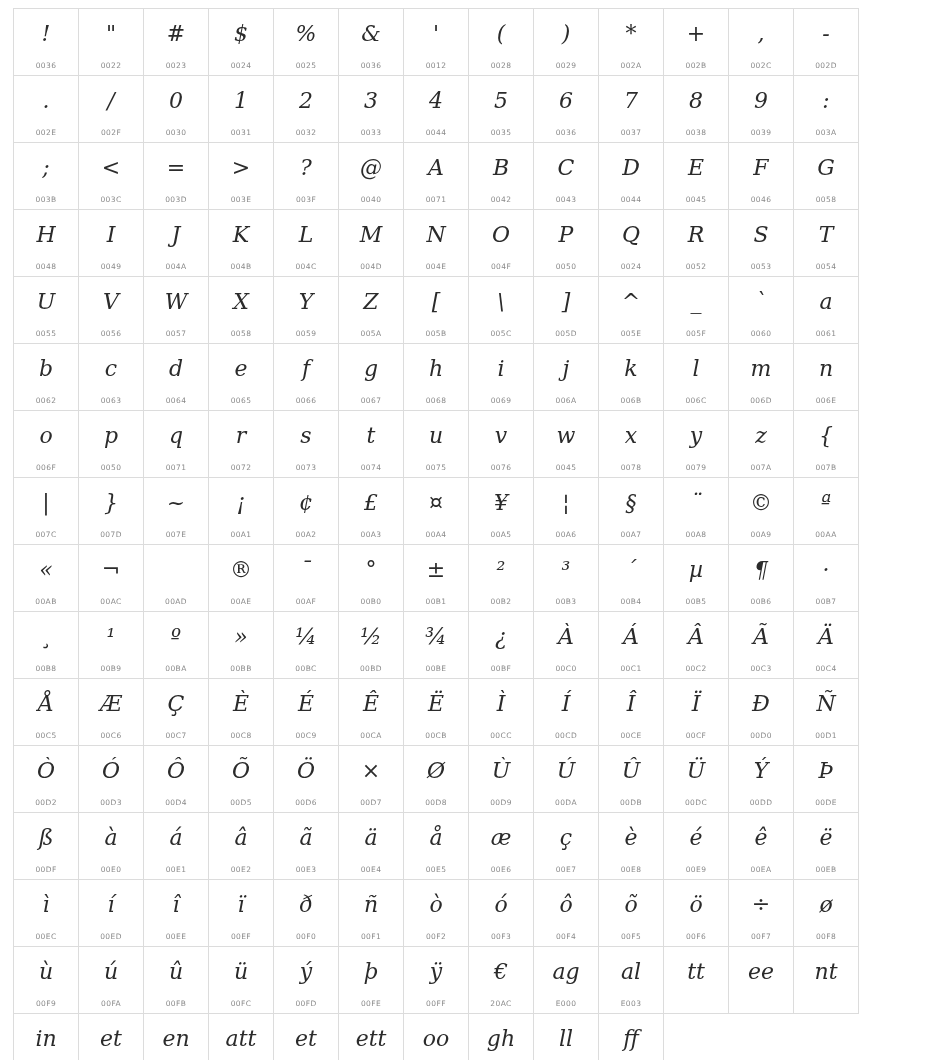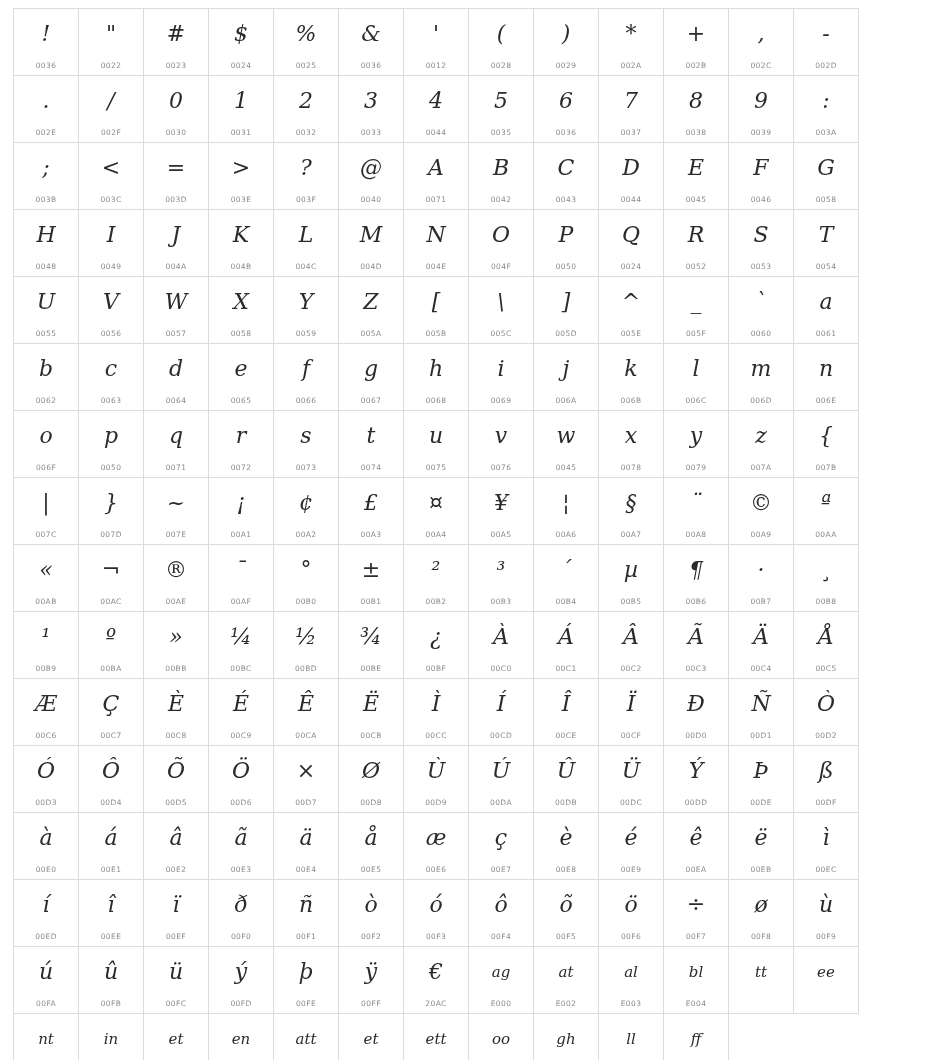--- a/index.html
+++ b/index.html
@@ -50,21 +50,21 @@
     left: 0;
     bottom: 5px;
     width: 100%;
     text-align: center;
     font-family: "DejaVu Sans", sans-serif;
     font-size: 7.5px;
     letter-spacing: 0.4px;
     color: #8a8a8a;
   }
   .glyph-char.lig {
-    font-size: 15px;
+    font-size: 22px;
   }
 </style>
 </head>
 <body>
 
 <div id="glyph-map">
     <div class="glyph-cell">
       <div class="glyph-char">!</div>
       <div class="glyph-code">0036</div>
     </div>
@@ -482,20 +482,24 @@
     </div>
     <div class="glyph-cell">
       <div class="glyph-char">«</div>
       <div class="glyph-code">00AB</div>
     </div>
     <div class="glyph-cell">
       <div class="glyph-char">¬</div>
       <div class="glyph-code">00AC</div>
     </div>
     <div class="glyph-cell">
+      <div class="glyph-char">­</div>
+      <div class="glyph-code">00AD</div>
+    </div>
+    <div class="glyph-cell">
       <div class="glyph-char">®</div>
       <div class="glyph-code">00AE</div>
     </div>
     <div class="glyph-cell">
       <div class="glyph-char">¯</div>
       <div class="glyph-code">00AF</div>
     </div>
     <div class="glyph-cell">
       <div class="glyph-char">°</div>
       <div class="glyph-code">00B0</div>
@@ -818,30 +822,22 @@
     </div>
     <div class="glyph-cell">
       <div class="glyph-char">€</div>
       <div class="glyph-code">20AC</div>
     </div>
     <div class="glyph-cell">
       <div class="glyph-char lig">ag</div>
       <div class="glyph-code">E000</div>
     </div>
     <div class="glyph-cell">
-      <div class="glyph-char lig">at</div>
-      <div class="glyph-code">E002</div>
-    </div>
-    <div class="glyph-cell">
       <div class="glyph-char lig">al</div>
       <div class="glyph-code">E003</div>
-    </div>
-    <div class="glyph-cell">
-      <div class="glyph-char lig">bl</div>
-      <div class="glyph-code">E004</div>
     </div>
     <div class="glyph-cell">
       <div class="glyph-char lig">tt</div>
     </div>
     <div class="glyph-cell">
       <div class="glyph-char lig">ee</div>
     </div>
     <div class="glyph-cell">
       <div class="glyph-char lig">nt</div>
     </div>

